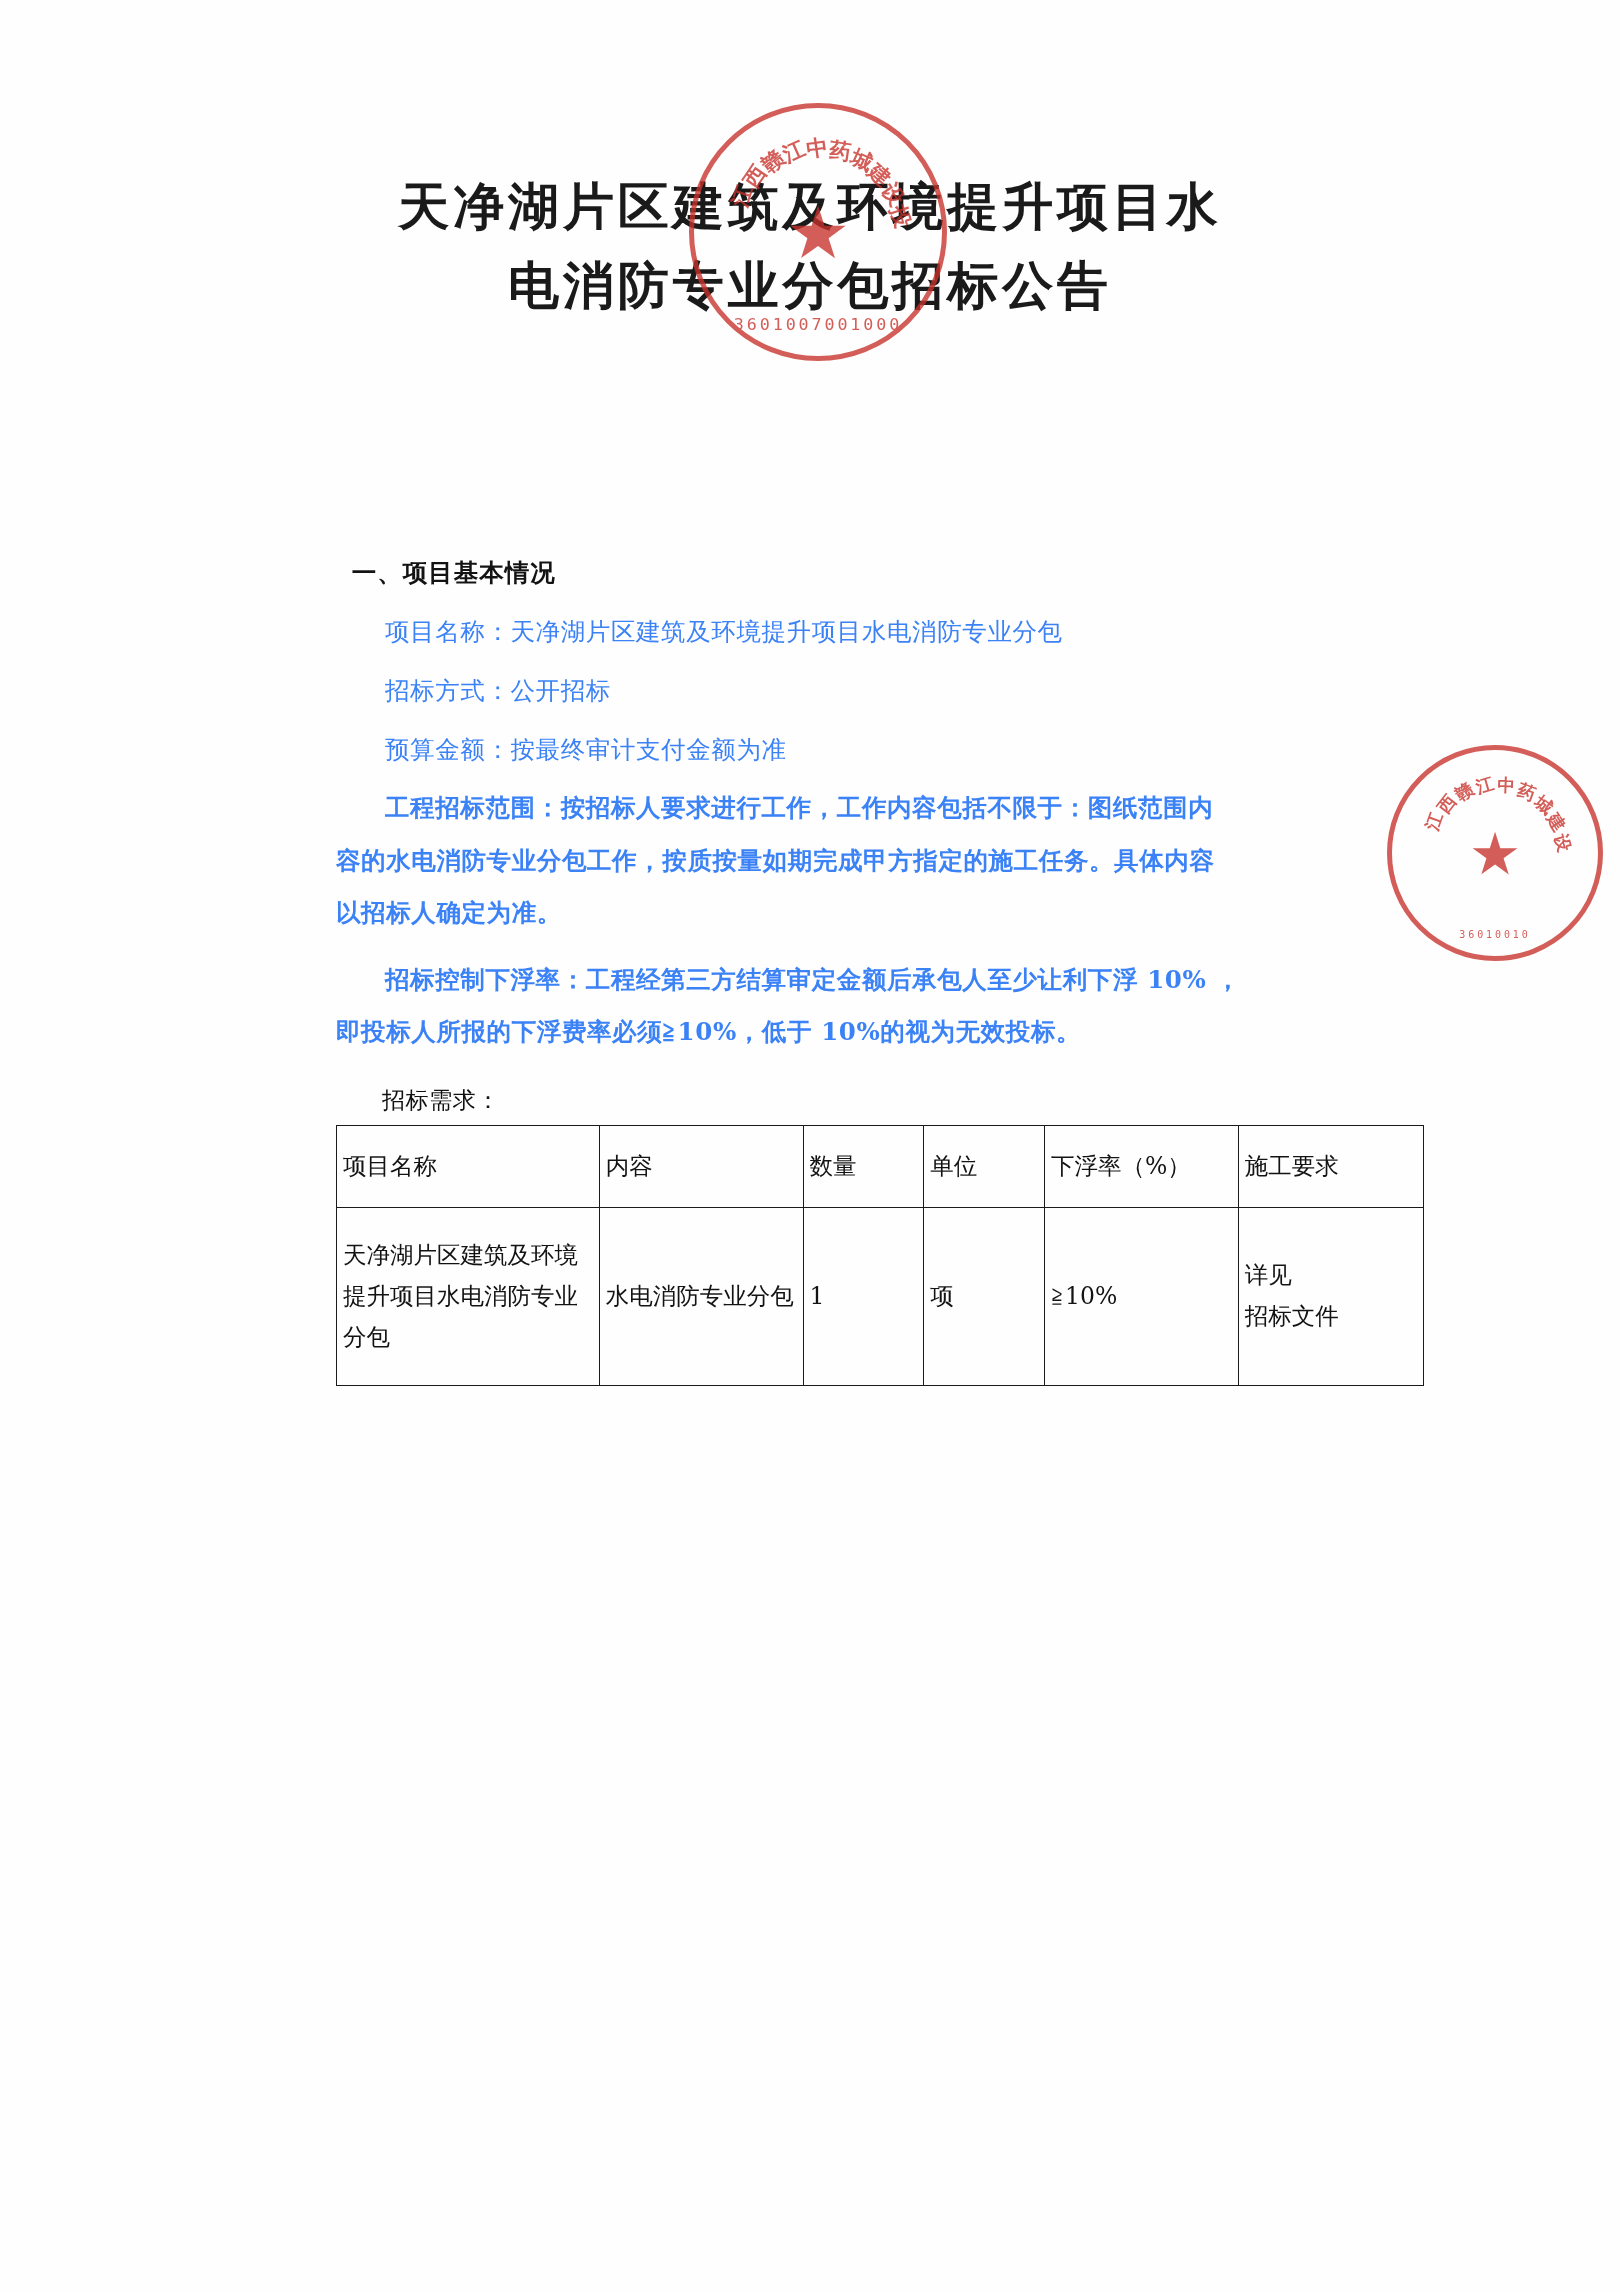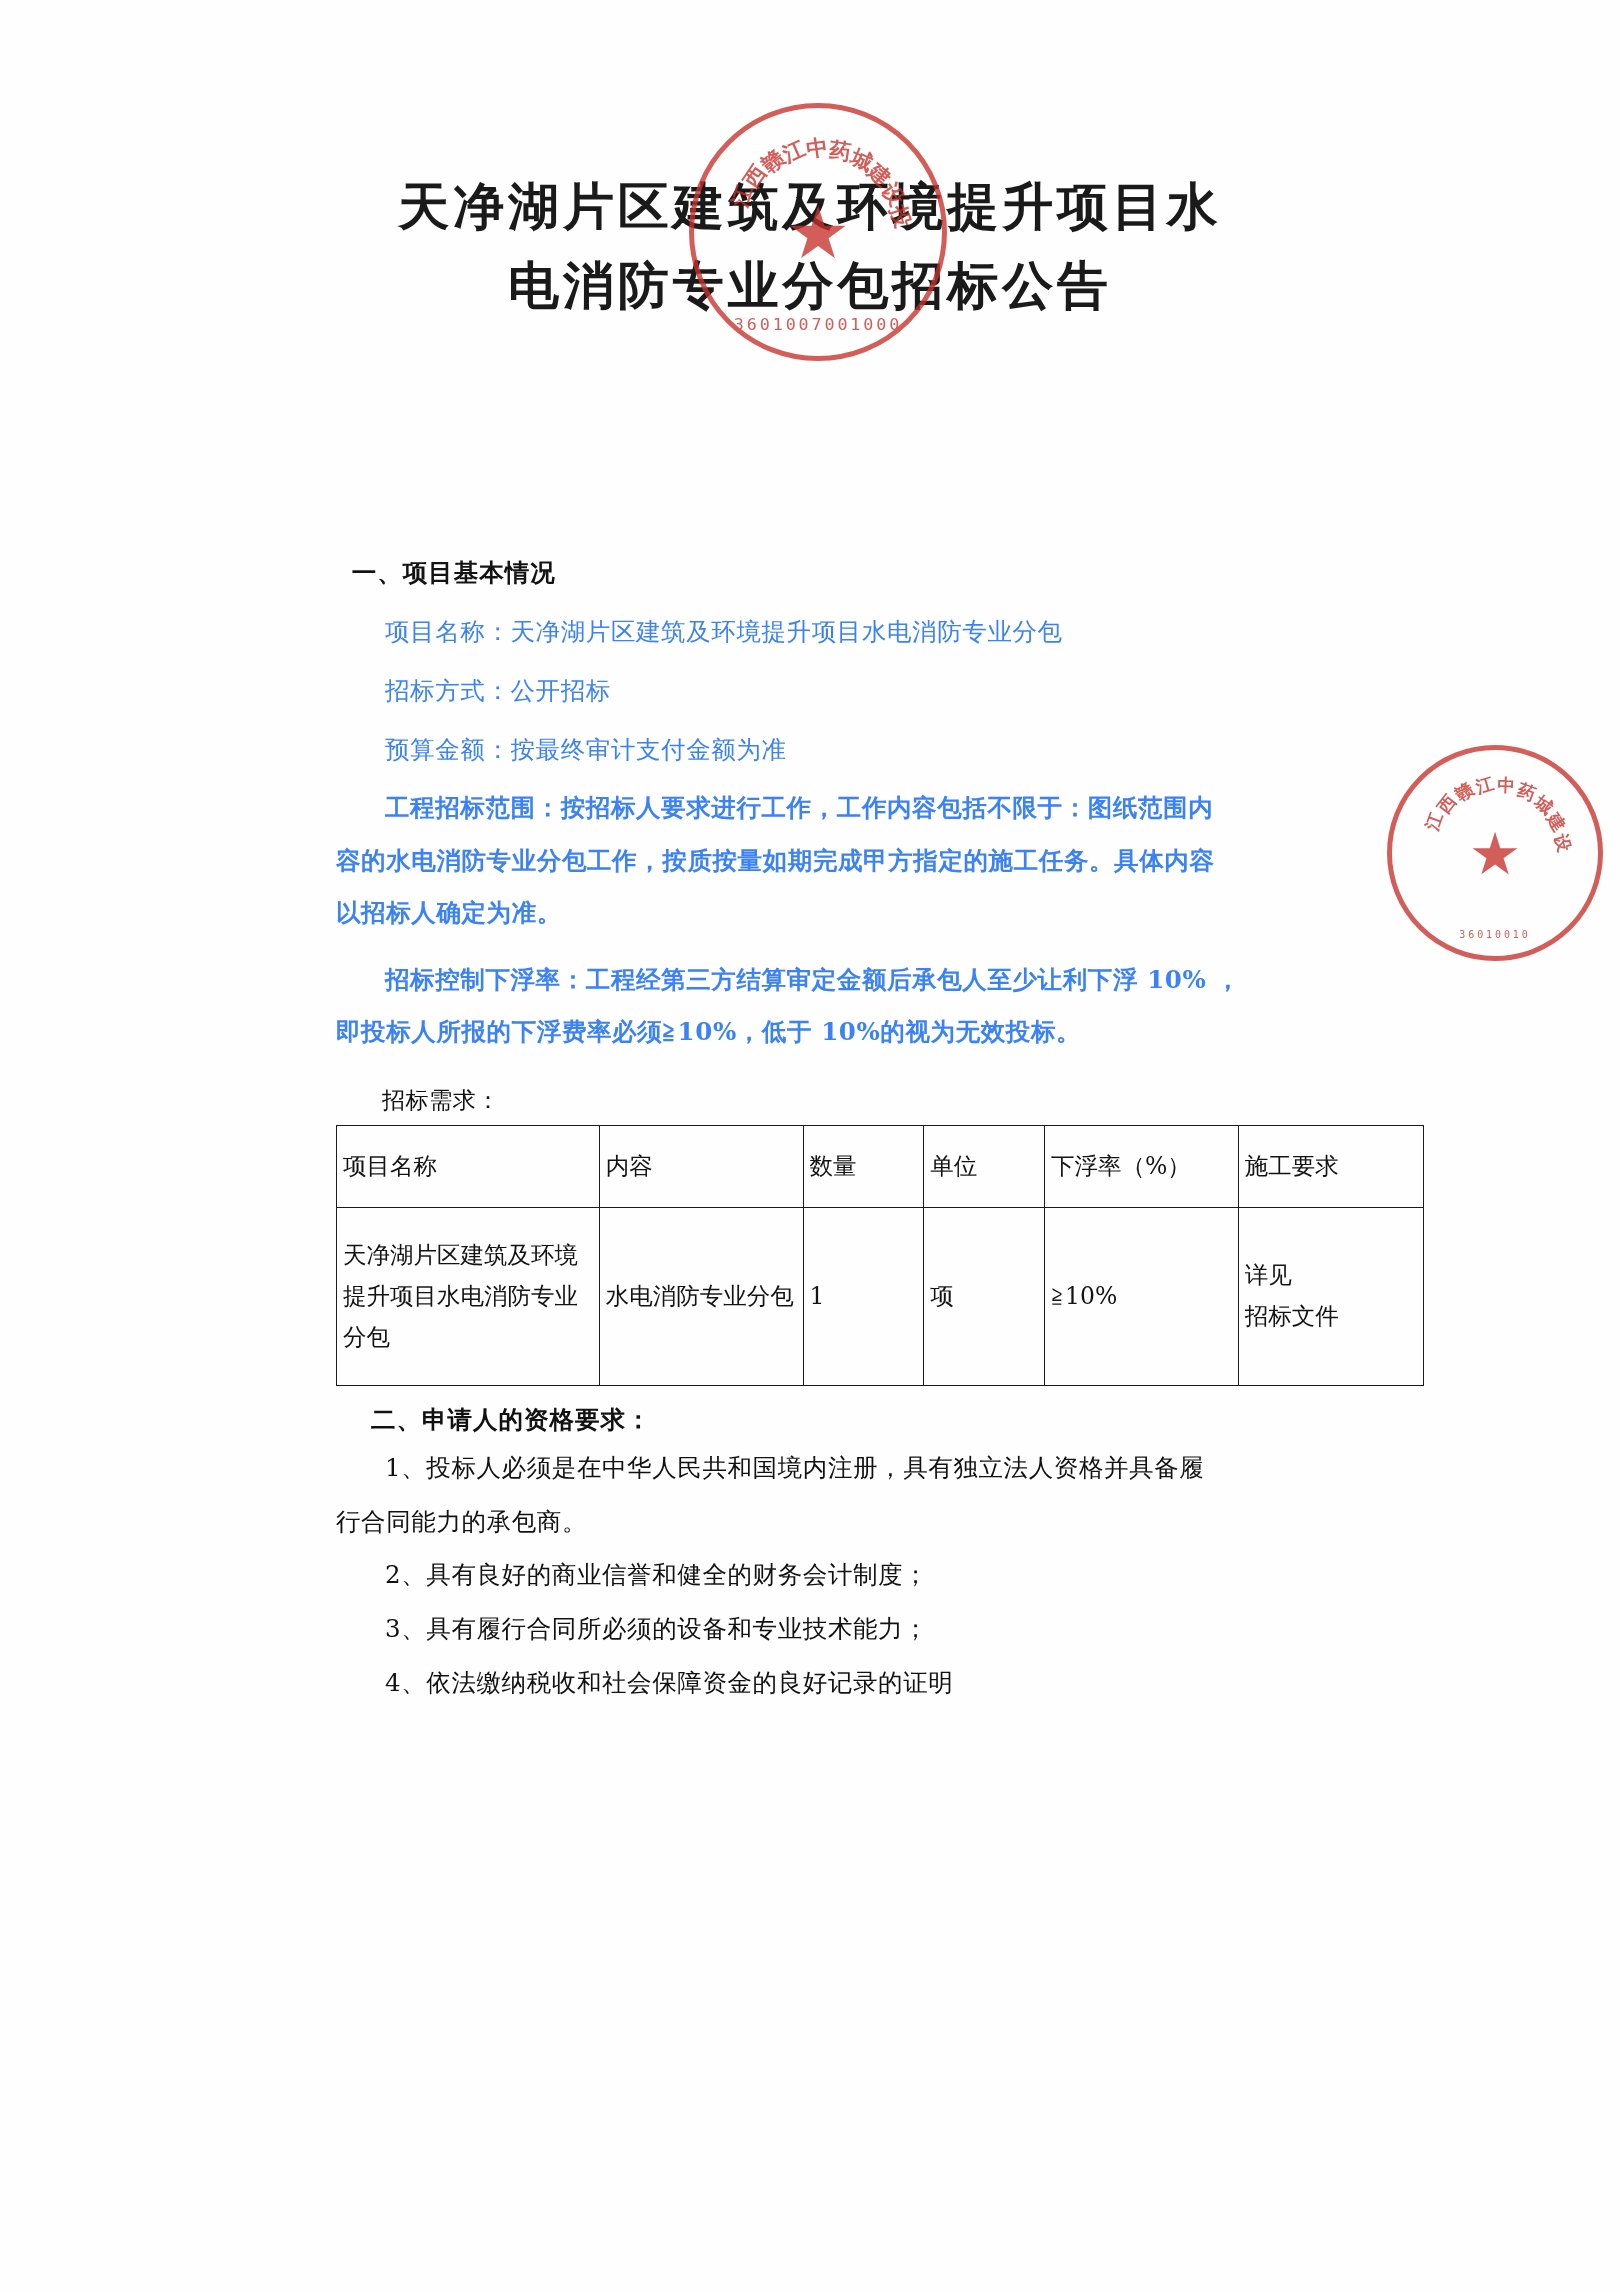--- a/index.html
+++ b/index.html
@@ -284,26 +284,16 @@
           <td class="col-4">项</td>
           <td class="col-5">≧10%</td>
           <td class="col-6">
             <div>详见</div>
             <div>招标文件</div>
           </td>
         </tr>
       </tbody>
     </table>
 
-    <div class="lower">
-      <div class="section-head2">二、申请人的资格要求：</div>
-
-      <p class="item">1、投标人必须是在中华人民共和国境内注册，具有独立法人资格并具备履</p>
-      <p class="item-cont">行合同能力的承包商。</p>
-
-      <p class="item">2、具有良好的商业信誉和健全的财务会计制度；</p>
-      <p class="item">3、具有履行合同所必须的设备和专业技术能力；</p>
-      <p class="item">4、依法缴纳税收和社会保障资金的良好记录的证明</p>
-    </div>
 
   </div>
 </div>
 
 
 </body></html>

